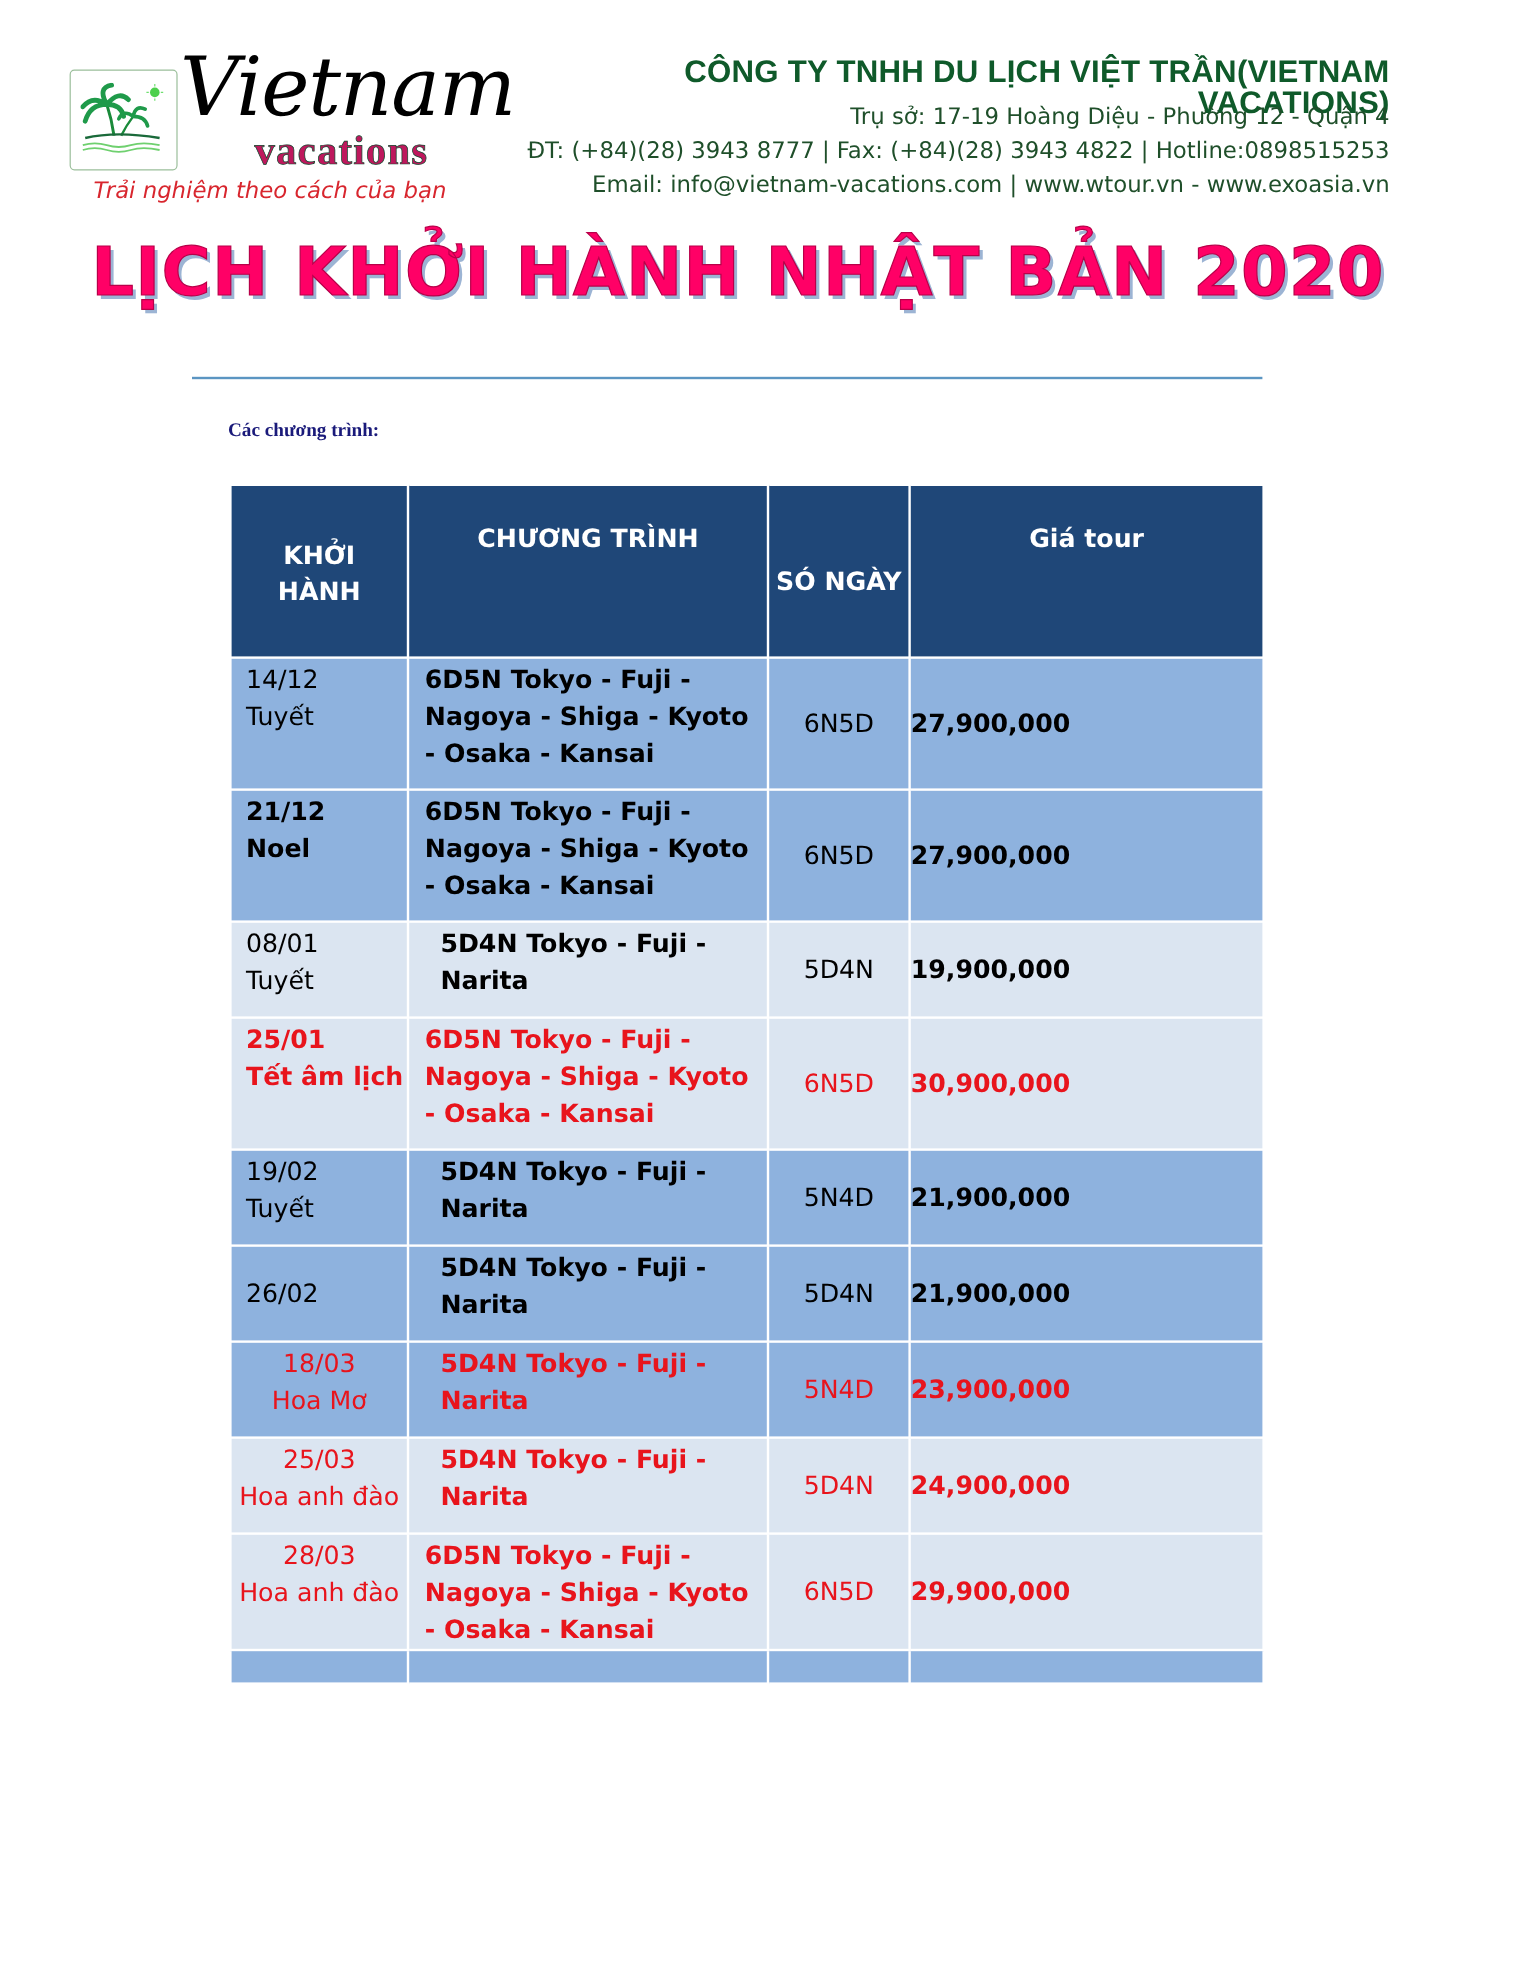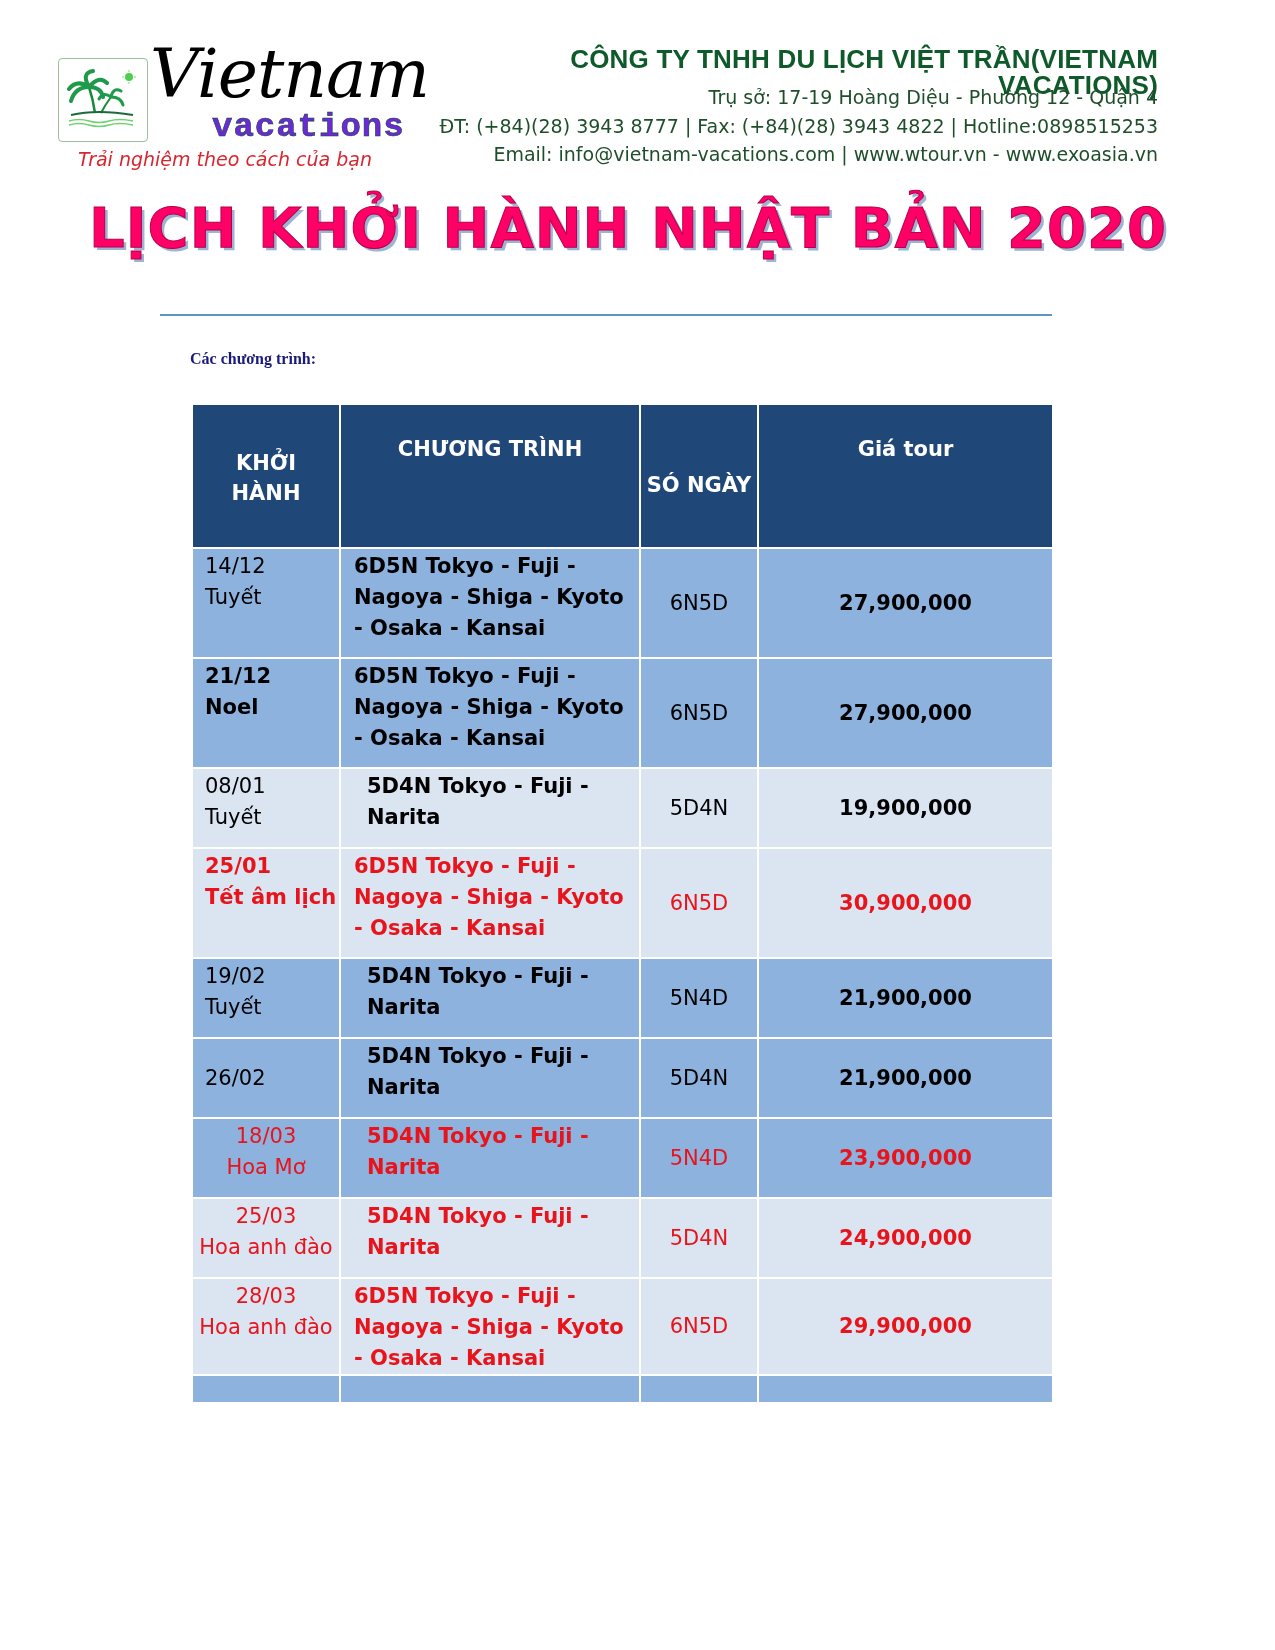--- a/index.html
+++ b/index.html
@@ -2,48 +2,48 @@
 <html><head>
 <meta charset="utf-8">
 <style>
   html, body { margin:0; padding:0; background:#ffffff; }
   body { width:1275px; height:1650px; position:relative; overflow:hidden; font-family:"DejaVu Sans", sans-serif; }
 
   
   .logo-box { position:absolute; left:58px; top:58px; width:88px; height:82px; border:1px solid #9bbf9b; border-radius:4px; background:#fff; }
   .logo-palm { position:absolute; left:8px; top:10px; width:70px; height:60px; }
   .logo-word { position:absolute; left:150px; top:40px; font-family:"DejaVu Serif", serif; font-style:italic; font-size:68px; color:#000000; letter-spacing:-1px; line-height:1; }
-  .logo-vac { position:absolute; left:212px; top:110px; font-family:Liberation Mono, monospace; font-weight:bold; font-size:34px; color:#6d28d9; letter-spacing:1px; line-height:1; -webkit-text-stroke:0.6px #0f4a2e; }
+  .logo-vac { position:absolute; left:212px; top:110px; font-family:Liberation Serif, serif; font-weight:bold; font-size:34px; color:#be185d; letter-spacing:1px; line-height:1; -webkit-text-stroke:0.6px #0f4a2e; }
   .logo-slogan { position:absolute; left:78px; top:150px; font-family:"DejaVu Sans", sans-serif; font-style:italic; font-size:19px; color:#d8262e; line-height:1; }
 
   .company { position:absolute; left:418px; top:46px; width:740px; text-align:right; font-family:"Liberation Sans", sans-serif; font-weight:bold; font-size:26px; color:#0f5a2a; letter-spacing:0.2px; line-height:1; }
   .info-line { position:absolute; right:117px; font-family:"DejaVu Sans", sans-serif; font-size:19px; color:#1f4f2a; line-height:1; white-space:nowrap; }
   .info-1 { top:88px; }
   .info-2 { top:117px; }
   .info-3 { top:145px; }
 
-  .main-title { position:absolute; left:0; top:200px; width:1230px; text-align:center; font-family:"DejaVu Sans", sans-serif; font-weight:bold; font-size:56px; color:#ff0066; letter-spacing:1px; text-shadow:3px 3px 0 #9cb4d4; -webkit-text-stroke:1px #b80049; line-height:1;padding-left:13px; }
+  .main-title { position:absolute; left:0; top:200px; width:1230px; text-align:center; font-family:"DejaVu Sans", sans-serif; font-weight:bold; font-size:56px; color:#ff0066; letter-spacing:1px; text-shadow:3px 3px 0 #9cb4d4; -webkit-text-stroke:1px #b80049; line-height:1; }
 
   .rule { position:absolute; left:160px; top:314px; width:892px; height:2px; background:#5b95c2; }
 
   .section-label { position:absolute; left:190px; top:350px; font-family:"Liberation Serif", serif; font-weight:bold; font-size:16px; color:#1a1a7a; }
 
   
   .tour-table { position:absolute; left:191px; top:403px; width:861px; border-collapse:collapse; table-layout:fixed; font-family:"DejaVu Sans", sans-serif; }
   .tour-table th, .tour-table td { border:2px solid #ffffff; padding:0; vertical-align:middle; }
   .tour-table th { background:#1f4778; color:#ffffff; font-weight:bold; font-size:21px; height:110px; }
   .tour-table td { font-size:21px; line-height:31px; color:#000; }
   .row-dark td { background:#8eb2de; }
   .row-light td { background:#dbe5f1; }
   .col-date { padding-left:12px !important; vertical-align:top !important; padding-top:2px !important; }
   .col-date.center { text-align:center; padding-left:0 !important; }
   .col-prog { padding-left:13px !important; font-weight:bold; vertical-align:top !important; padding-top:2px !important; }
   .col-prog.indent { padding-left:26px !important; }
   .col-days { text-align:center; }
-  .col-price { text-align:center; font-weight:bold; }
+  .col-price { font-weight:bold; }
   .red { color:#e8141c !important; }
   .bold { font-weight:bold; }
 </style>
 </head>
 <body>
 
 <div class="logo-box">
   <svg class="logo-palm" viewBox="0 0 70 60">
     <circle cx="62" cy="8" r="4" fill="#4cd04c"></circle>
     <g stroke="#6fe06f" stroke-width="1">

